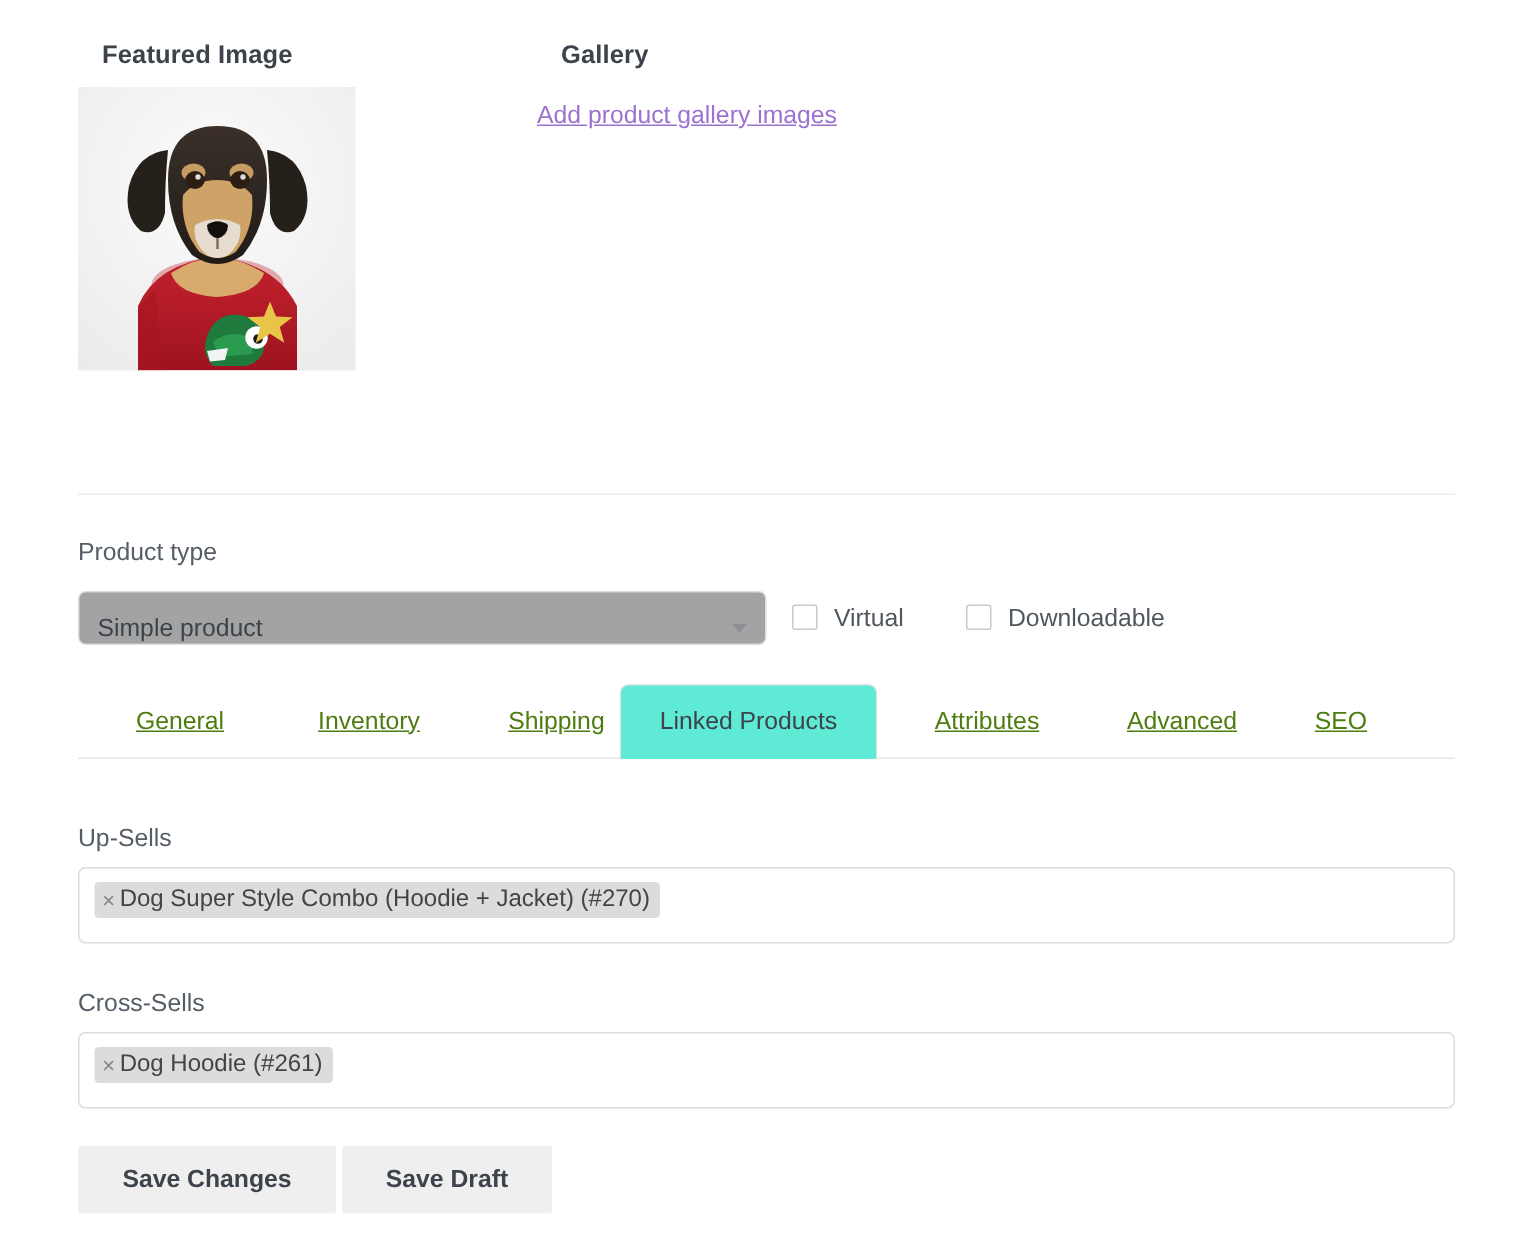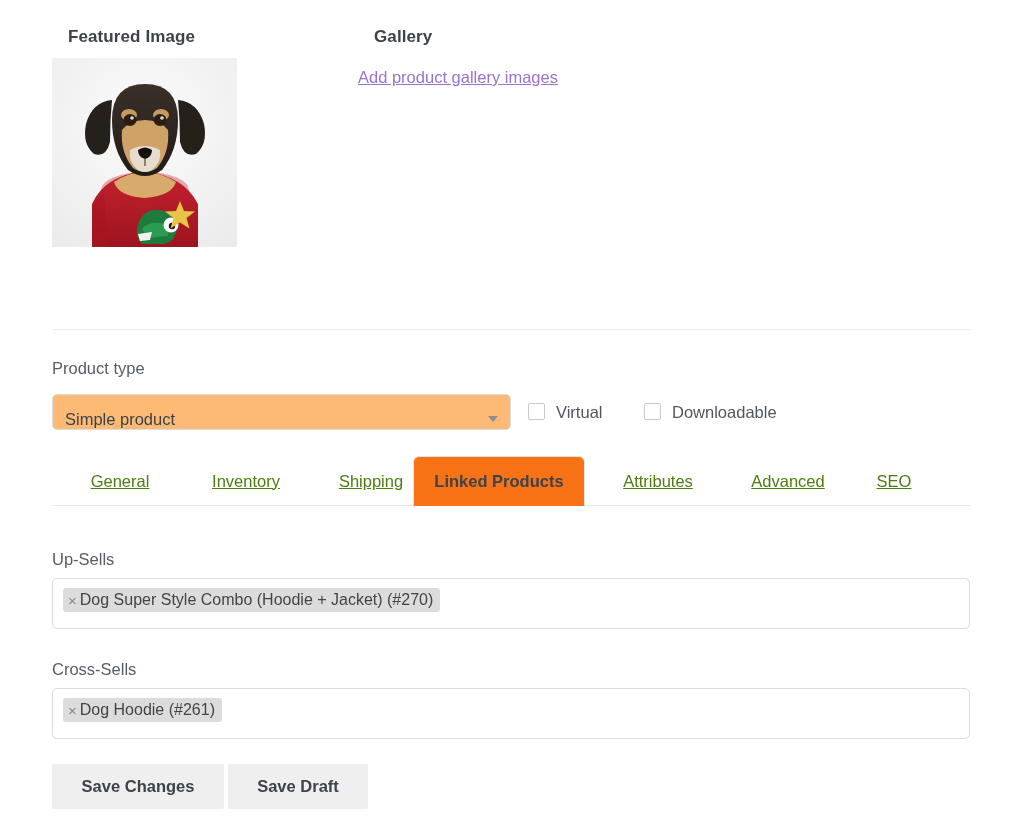--- a/index.html
+++ b/index.html
@@ -79,21 +79,21 @@
   .lbl-producttype { position: absolute; left: 52px; top: 357px; }
 
   .select-box {
     position: absolute;
     left: 52px;
     top: 394px;
     width: 459px;
     height: 36px;
     border: 1px solid #dcdcde;
     border-radius: 5px;
-    background: #fdba74;
+    background: #a3a3a3;
     display: flex;
     align-items: center;
     padding: 14px 8px 0 12px;
     cursor: pointer;
   }
   .select-value {
     flex: 1;
     font-size: 16.5px;
     color: #3c434a;
     line-height: 20px;
@@ -157,29 +157,28 @@
     justify-content: center;
     font-size: 16.5px;
     white-space: nowrap;
     cursor: pointer;
   }
   .tab-link {
     color: #4d7c0f;
     text-decoration: underline;
   }
   .tab-active {
-    background: #f97316;
+    background: #5eead4;
     border: 1px solid #e2e2e2;
     border-bottom: 1px solid #fff;
     border-radius: 6px 6px 0 0;
     color: #3c434a;
     text-decoration: none;
     z-index: 3;
     height: 51px;
-    font-weight: bold;
   }
 
   
   .lbl-upsells    { position: absolute; left: 52px; top: 548px; }
   .lbl-crosssells { position: absolute; left: 52px; top: 658px; }
 
   .tag-field {
     position: absolute;
     left: 52px;
     width: 918px;

